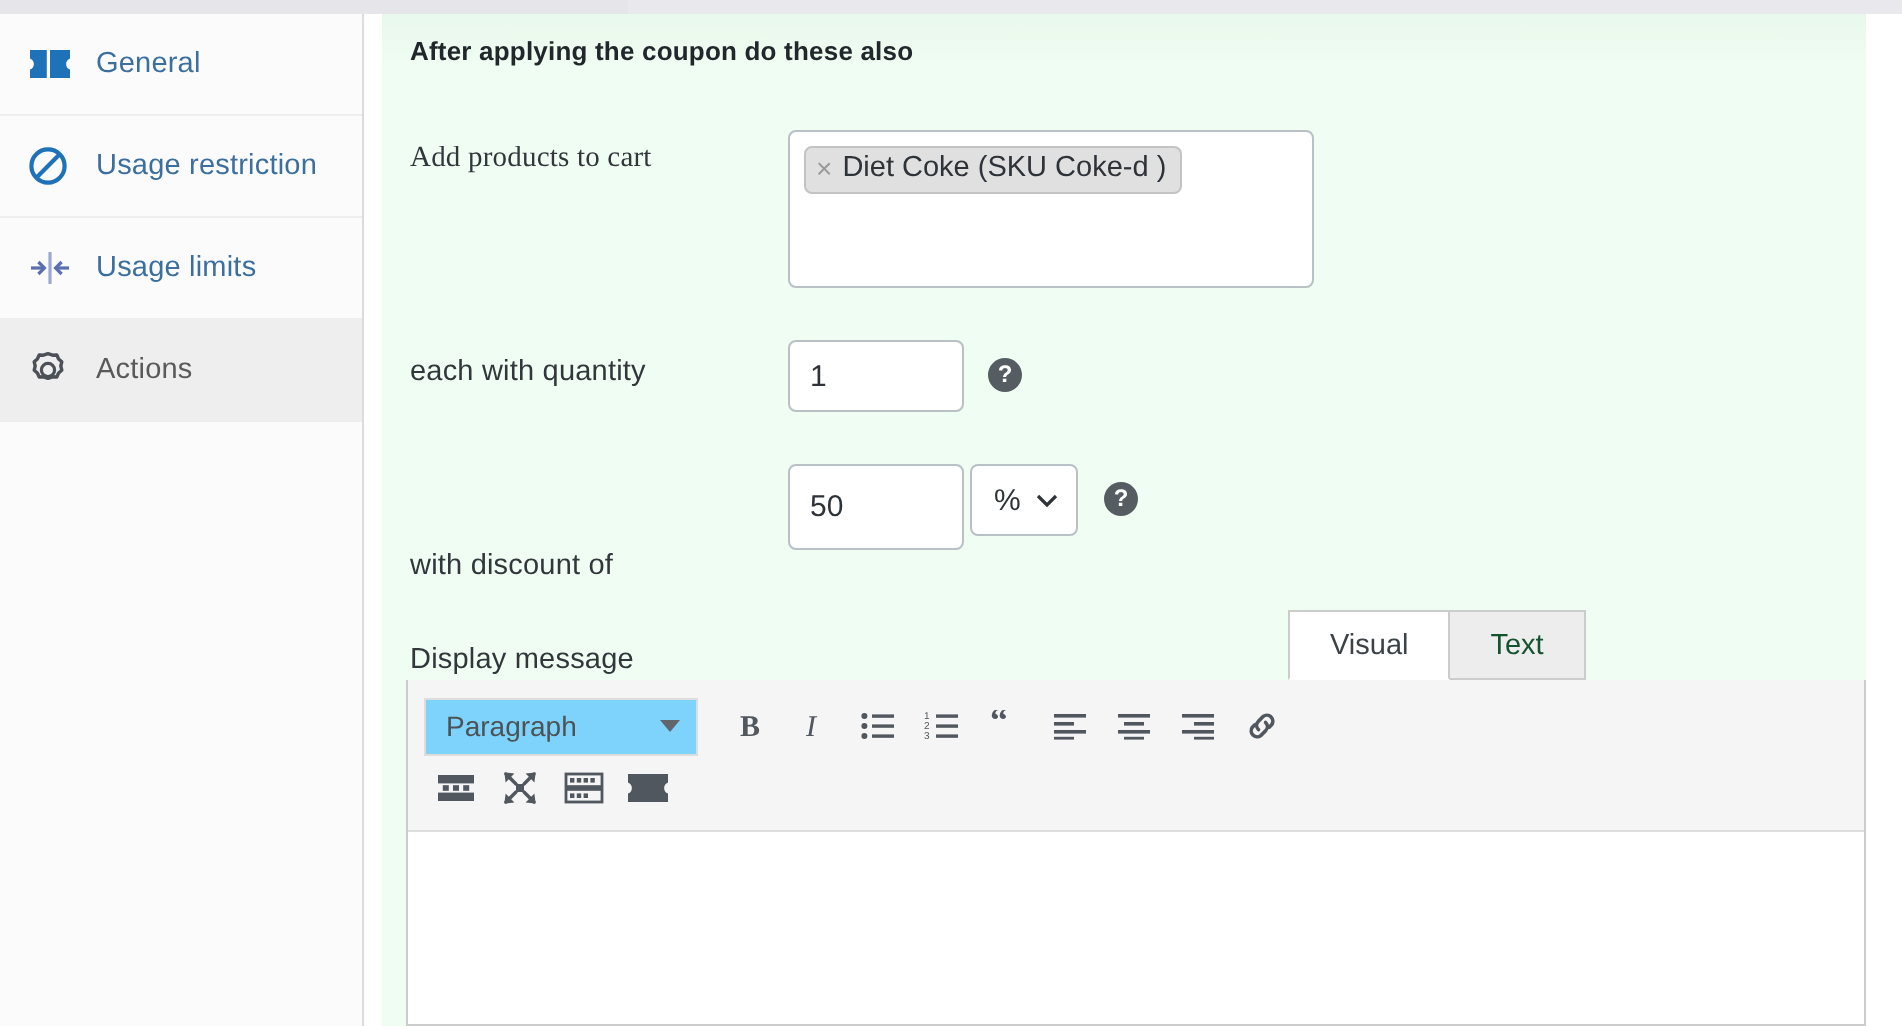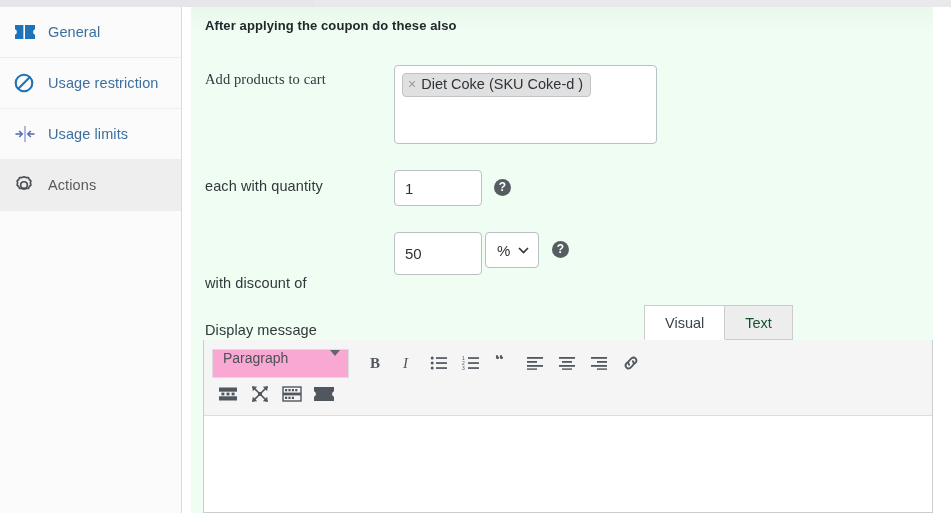--- a/index.html
+++ b/index.html
@@ -232,25 +232,25 @@
   }
   .tb-row {
     display: flex;
     align-items: center;
     height: 32px;
   }
   .tb-row.row2 { height: 30px; }
   .para-select {
     width: 137px;
     height: 29px;
-    background: #f9a8d4;
+    background: #7dd3fc;
     border: 1px solid #dddddd;
     box-sizing: border-box;
     display: flex;
-    align-items: flex-start;
+    align-items: center;
     justify-content: space-between;
     padding: 0 8px 0 10px;
     font-size: 14px;
     color: #4c5256;
     cursor: pointer;
     margin-right: 10px;
   }
   .tb-btn {
     width: 32px; height: 30px;
     display: flex;

